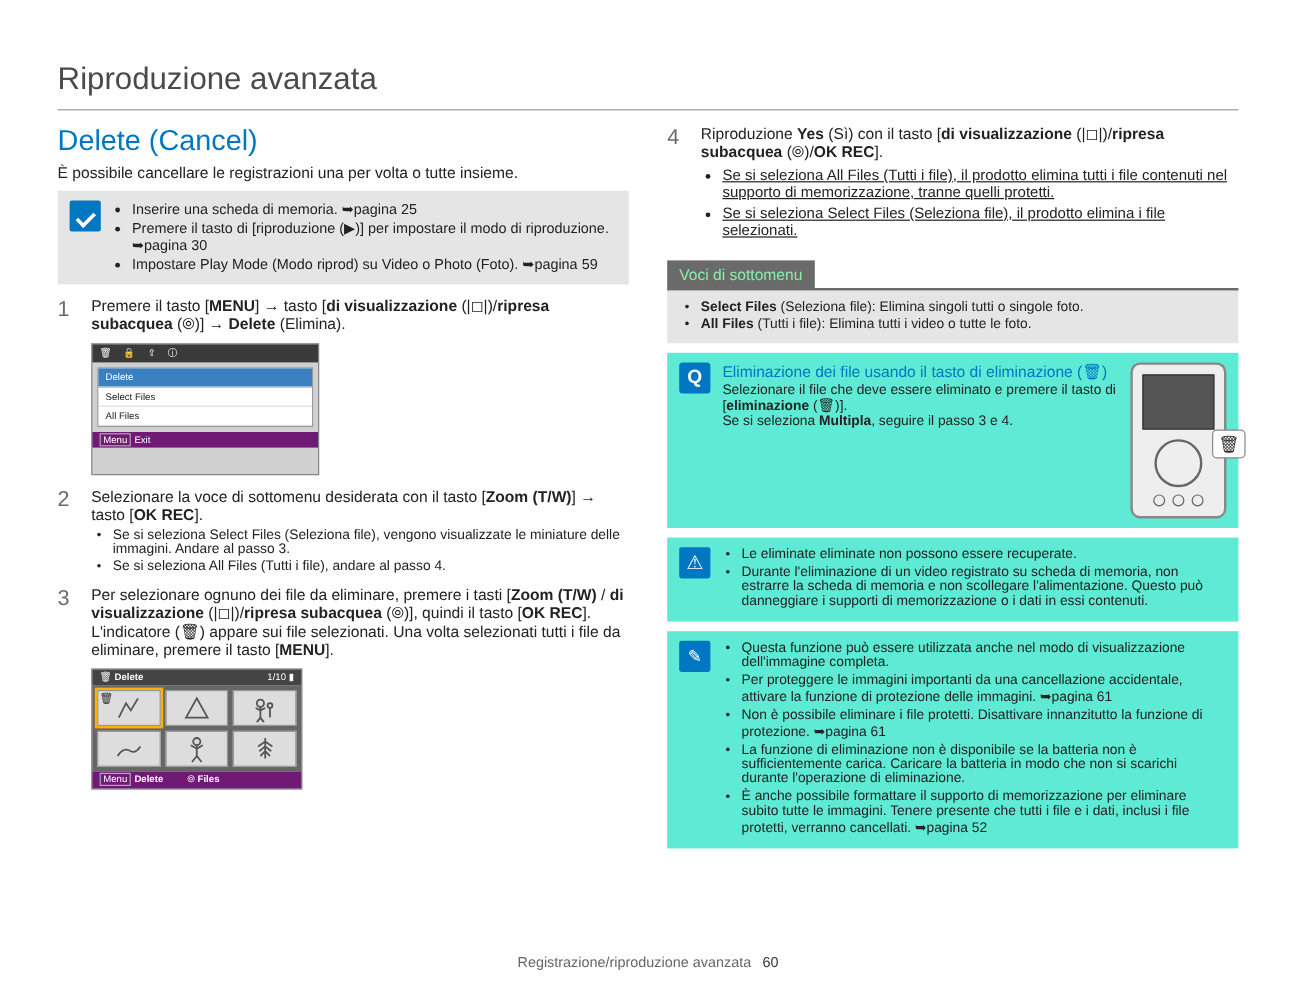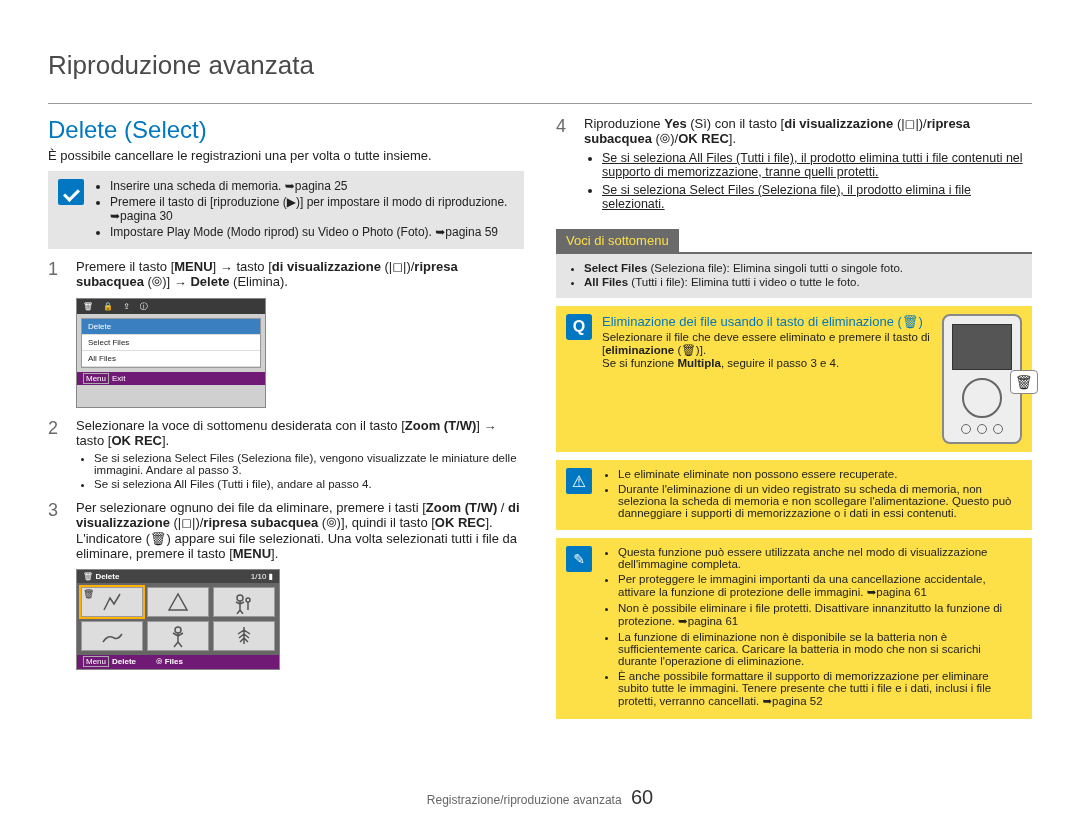--- a/index.html
+++ b/index.html
@@ -10,21 +10,21 @@
     font-family: Arial, Helvetica, sans-serif;
     color: #222;
     padding: 50px 48px 20px 48px;
     position: relative;
   }
   .chapter-title {
     font-size: 26px;
     font-weight: 400;
     color: #4a4a4a;
     border-bottom: 1px solid #999;
-    padding-bottom: 22px;
+    padding-bottom: 10px;
     margin-bottom: 12px;
   }
   .columns {
     display: flex;
     gap: 32px;
   }
   .col { flex: 1; min-width: 0; }
   .section-title {
     font-size: 24px;
     color: #0077c0;
@@ -85,31 +85,31 @@
   }
   .thumb { background: #ddd; height: 30px; border: 1px solid #999; position: relative; display:flex; align-items:center; justify-content:center; }
   .thumb svg { width: 24px; height: 24px; stroke:#555; fill:none; stroke-width:1.5; }
   .scr-header {
     background: #444; color: #fff; display: flex; justify-content: space-between;
     padding: 2px 6px; font-size: 8px; align-items:center;
   }
   .right-step4 ul { list-style: disc; margin-left: 18px; font-size: 12.5px; margin-top: 4px; text-decoration: underline; }
   .right-step4 li { margin-bottom: 4px; }
   .submenu-label {
-    display: inline-block; background: #6a6a6a; color: #fde047; padding: 4px 10px;
+    display: inline-block; background: #6a6a6a; color: #86efac; padding: 4px 10px;
     font-size: 13px; margin-top: 6px;
   }
   .submenu-box {
     border-top: 2px solid #6a6a6a; background: #e5e5e5; padding: 8px 12px;
     font-size: 11.5px;
   }
   .submenu-box ul { list-style: disc; margin-left: 16px; }
   .submenu-box li { margin-bottom: 2px; }
   .tip-box {
-    background: #fde047; display: flex; gap: 10px; padding: 8px 10px;
+    background: #5eead4; display: flex; gap: 10px; padding: 8px 10px;
     align-items: flex-start; margin-top: 8px;
   }
   .tip-icon {
     width: 26px; height: 26px; flex-shrink: 0; border-radius: 2px;
     display: flex; align-items: center; justify-content: center;
   }
   .tip-icon.q { background: #0077c0; color:#fff; font-size:10px; border-radius:3px; position:relative; }
   .tip-icon.q::after { content:"Q"; font-weight:bold; font-size:16px; color:#fff; }
   .tip-icon.warn { background:#0077c0; color:#fff; }
   .tip-icon.warn::after { content:"⚠"; color:#fff; font-size:16px; }
@@ -129,32 +129,32 @@
   .device .btn { width:10px; height:10px; border:1px solid #666; border-radius:50%; }
   .trash-callout {
     position: absolute; right: -18px; top: 54px; width: 28px; height: 24px;
     border: 1px solid #888; border-radius: 4px; background: #fff;
     display:flex; align-items:center; justify-content:center; font-size:14px;
   }
   .footer {
     position: absolute; bottom: 16px; left: 0; width: 100%;
     text-align: center; font-size: 12px; color: #666;
   }
-  .footer .pn { font-size: 20px; color: #333; margin-left: 6px; }
+  .footer .pn { font-size: 12px; color: #333; margin-left: 6px; }
   b { font-weight: bold; }
 </style>
 </head>
 <body>
 
 <div class="chapter-title">Riproduzione avanzata</div>
 
 <div class="columns">
 
   <div class="col">
-    <div class="section-title">Delete (Select)</div>
+    <div class="section-title">Delete (Cancel)</div>
     <div class="intro">È possibile cancellare le registrazioni una per volta o tutte insieme.</div>
 
     <div class="precond-box">
       <div class="check-icon"></div>
       <ul>
         <li><span>Inserire una scheda di memoria. ➥pagina 25</span></li>
         <li><span>Premere il tasto di [riproduzione (▶)] per impostare il modo di riproduzione. ➥pagina 30</span></li>
         <li><span>Impostare Play Mode (Modo riprod) su Video o Photo (Foto). ➥pagina 59</span></li>
       </ul>
     </div>
@@ -194,21 +194,21 @@
       </div>
     </div>
 
     <div class="step">
       <div class="step-num">3</div>
       <div class="step-body">
         <span>Per selezionare ognuno dei file da eliminare, premere i tasti [</span><b>Zoom (T/W)</b><span> / </span><b>di visualizzazione</b><span> (|◻|)/</span><b>ripresa subacquea</b><span> (⦾)], quindi il tasto [</span><b>OK REC</b><span>]. L'indicatore (🗑) appare sui file selezionati. Una volta selezionati tutti i file da eliminare, premere il tasto [</span><b>MENU</b><span>].</span>
       </div>
     </div>
 
-    <div class="screenshot" style="width:204px;">
+    <div class="screenshot" style="width:176px;">
       <div class="scr-header">
         <span><span>🗑</span> <b>Delete</b></span>
         <span><span>1/10</span> <span>▮</span></span>
       </div>
       <div class="scr-thumbs">
         <div class="thumb" style="outline:2px solid #ffb000;">
             <span style="position:absolute;top:1px;left:1px;font-size:9px;">🗑</span>
             <svg viewBox="0 0 24 24">
               <path d="M4 20 L10 8 L14 14 L20 4"></path>
             </svg>
@@ -272,41 +272,41 @@
         </ul>
       </div>
     </div>
 
     <div class="tip-box">
       <div class="tip-icon q"></div>
       <div class="tip-content">
         <div class="tip-title">Eliminazione dei file usando il tasto di eliminazione (🗑)</div>
         <div>
           <span>Selezionare il file che deve essere eliminato e premere il tasto di [</span><b>eliminazione</b><span> (🗑)].</span><br>
-          <span>Se si funzione </span><b>Multipla</b><span>, seguire il passo 3 e 4.</span>
+          <span>Se si seleziona </span><b>Multipla</b><span>, seguire il passo 3 e 4.</span>
         </div>
       </div>
       <div class="device">
         <div class="screen"></div>
         <div class="dpad"></div>
         <div class="btns">
           <div class="btn"></div>
           <div class="btn"></div>
           <div class="btn"></div>
         </div>
         <div class="trash-callout">🗑</div>
       </div>
     </div>
 
     <div class="tip-box">
       <div class="tip-icon warn"></div>
       <div class="tip-content">
         <ul>
           <li>Le eliminate eliminate non possono essere recuperate.</li>
-          <li>Durante l'eliminazione di un video registrato su scheda di memoria, non seleziona la scheda di memoria e non scollegare l'alimentazione. Questo può danneggiare i supporti di memorizzazione o i dati in essi contenuti.</li>
+          <li>Durante l'eliminazione di un video registrato su scheda di memoria, non estrarre la scheda di memoria e non scollegare l'alimentazione. Questo può danneggiare i supporti di memorizzazione o i dati in essi contenuti.</li>
         </ul>
       </div>
     </div>
 
     <div class="tip-box">
       <div class="tip-icon note"></div>
       <div class="tip-content">
         <ul>
           <li>Questa funzione può essere utilizzata anche nel modo di visualizzazione dell'immagine completa.</li>
           <li>Per proteggere le immagini importanti da una cancellazione accidentale, attivare la funzione di protezione delle immagini. ➥pagina 61</li>

